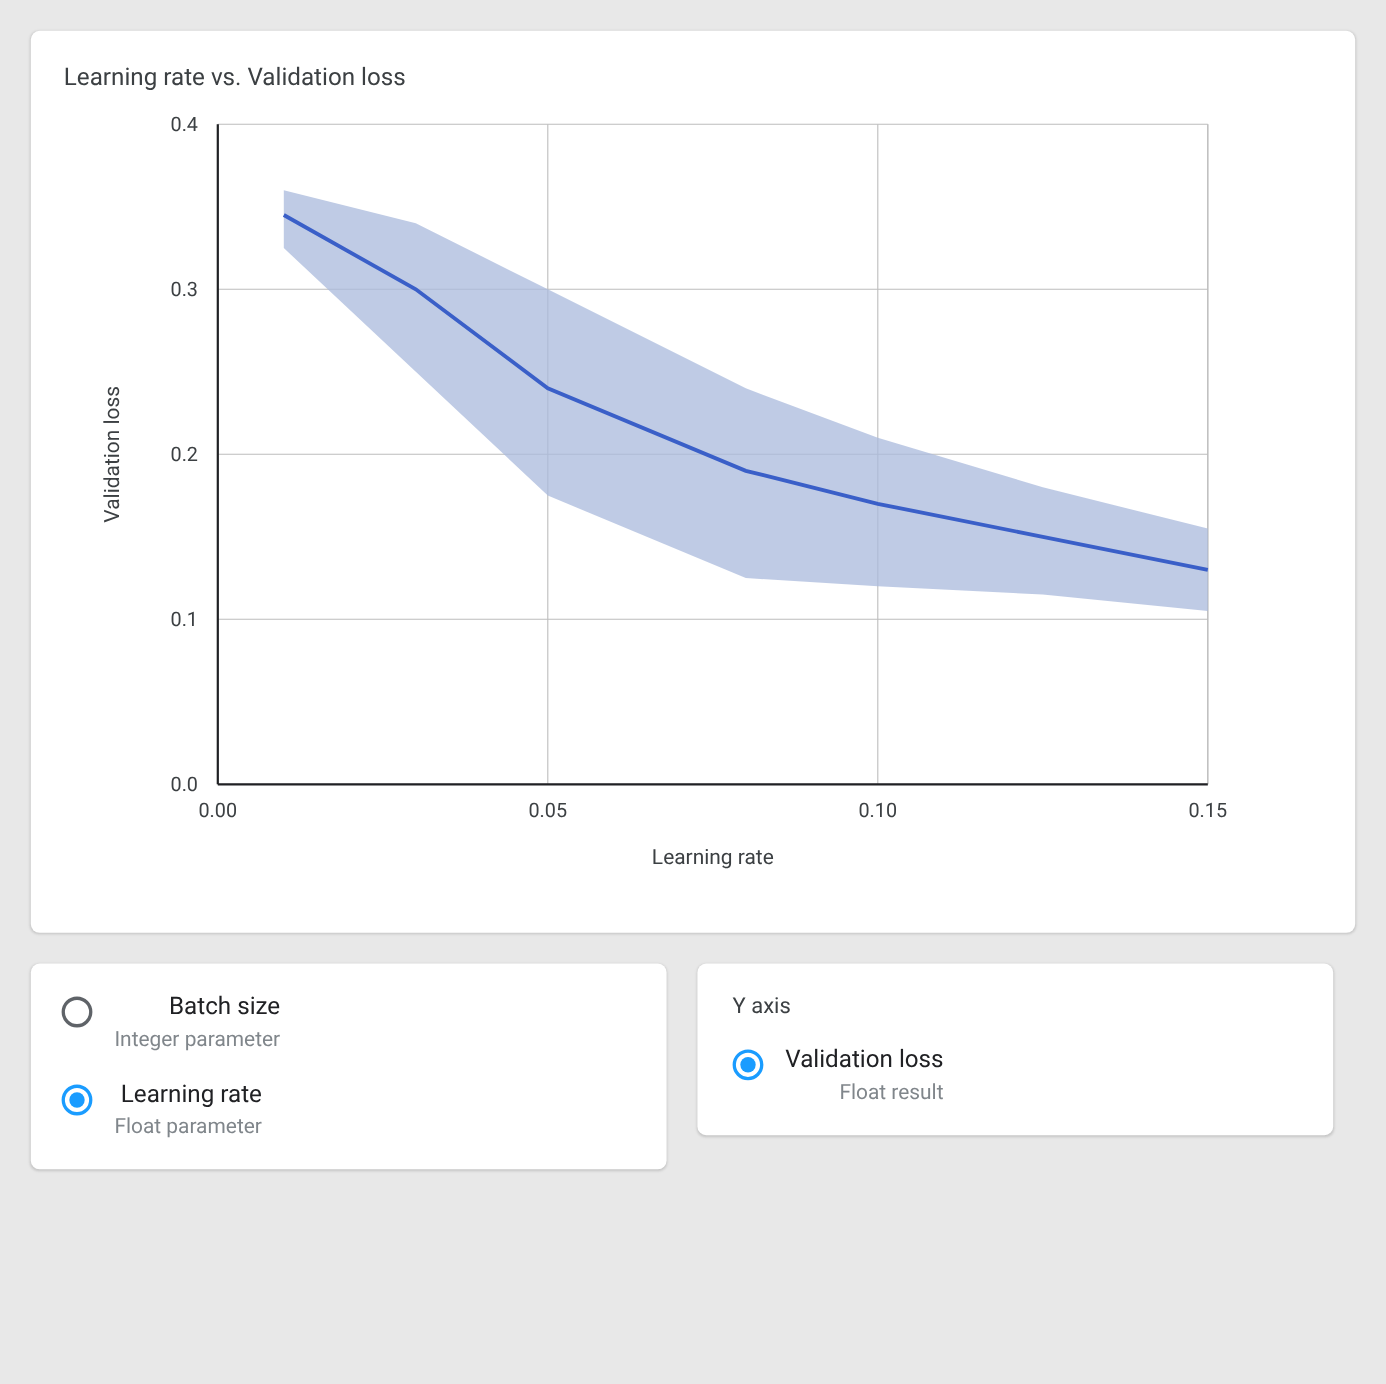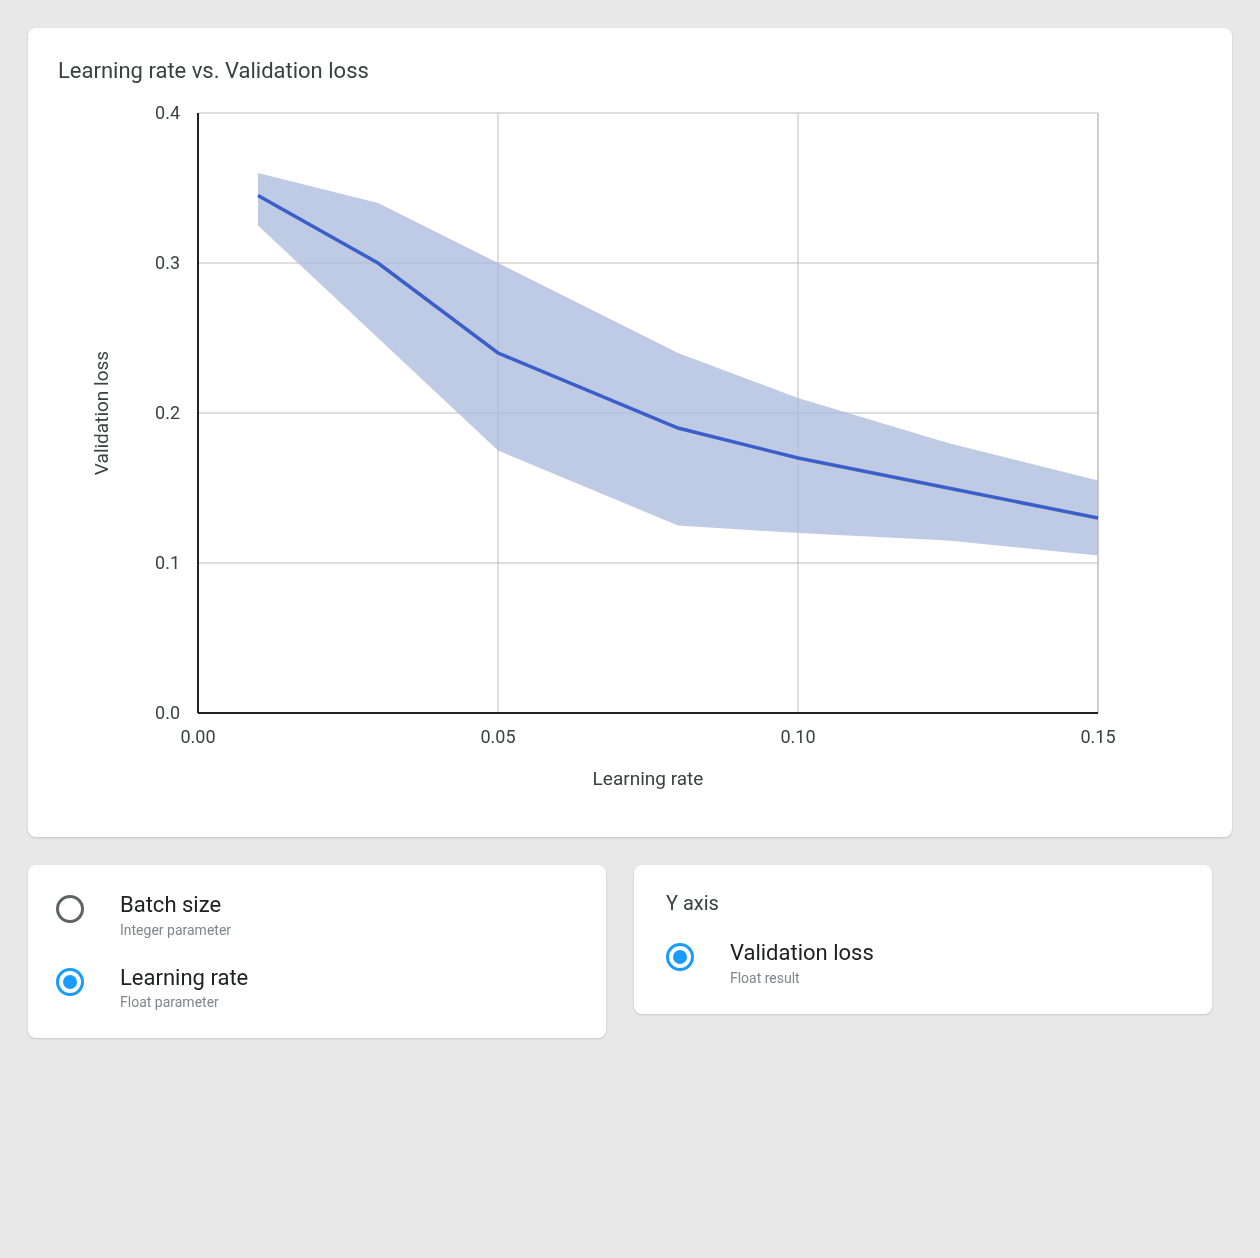--- a/index.html
+++ b/index.html
@@ -8,21 +8,21 @@
     font-family: -apple-system, BlinkMacSystemFont, "Segoe UI", Roboto, Arial, sans-serif;
     padding: 28px;
     width: 1260px;
   }
   .card {
     background: #fff;
     border-radius: 8px;
     box-shadow: 0 1px 3px rgba(0,0,0,0.1), 0 1px 2px rgba(0,0,0,0.06);
   }
   .chart-card {
-    padding: 30px 30px 30px 30px;
+    padding: 30px 30px 41px 30px;
     margin-bottom: 28px;
   }
   .chart-title {
     font-size: 22px;
     color: #3c4043;
     font-weight: 400;
     margin-bottom: 20px;
   }
   .chart-area {
     width: 100%;
@@ -39,23 +39,24 @@
   .axis-card.y { flex: 0 0 48%; padding-left: 32px; }
   .axis-heading {
     font-size: 20px;
     color: #3c4043;
     font-weight: 400;
     margin-bottom: 24px;
   }
   .radio-option {
     display: flex;
     align-items: flex-start;
-    gap: 36px;
+    gap: 20px;
     margin-bottom: 26px;
     cursor: pointer;
+    text-align: right;
   }
   .radio-option:last-child { margin-bottom: 0; }
   .radio-outer {
     width: 28px;
     height: 28px;
     border-radius: 50%;
     border: 3px solid #5f6368;
     display: flex;
     align-items: center;
     justify-content: center;
@@ -74,21 +75,21 @@
   }
   .radio-outer.checked .radio-inner { display: block; }
   .radio-labels { display: flex; flex-direction: column; }
   .radio-label {
     font-size: 22px;
     color: #202124;
     font-weight: 400;
     line-height: 1.3;
   }
   .radio-sublabel {
-    font-size: 14px;
+    font-size: 19px;
     color: #80868b;
     font-weight: 400;
     margin-top: 2px;
   }
   svg text { font-family: inherit; }
 </style>
 </head>
 <body>
 
 <div class="card chart-card">

